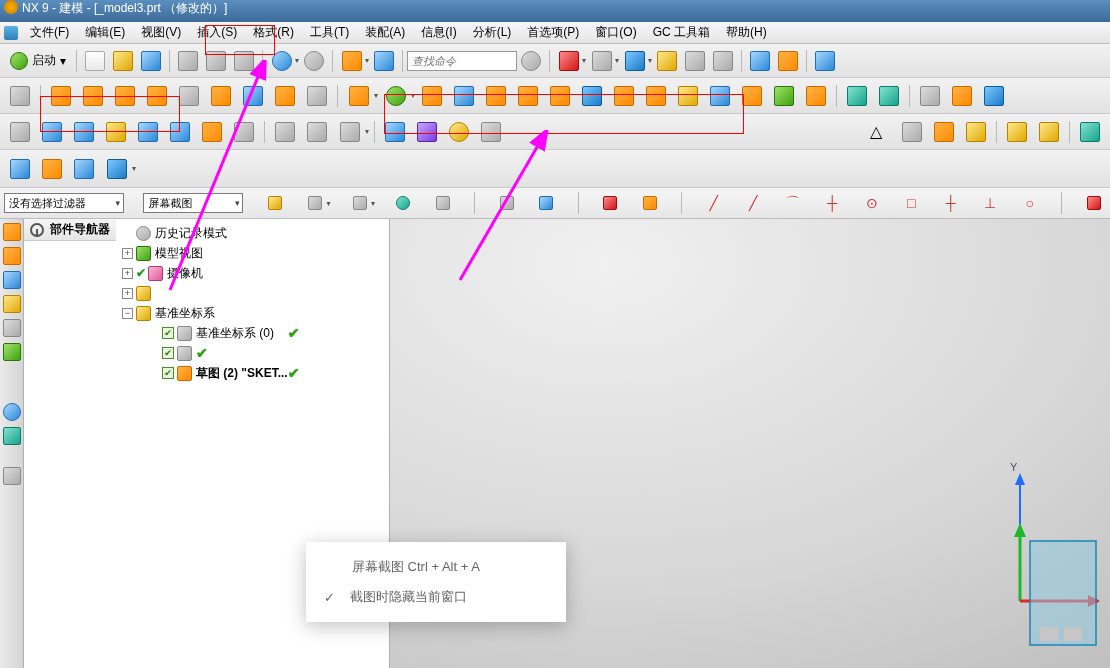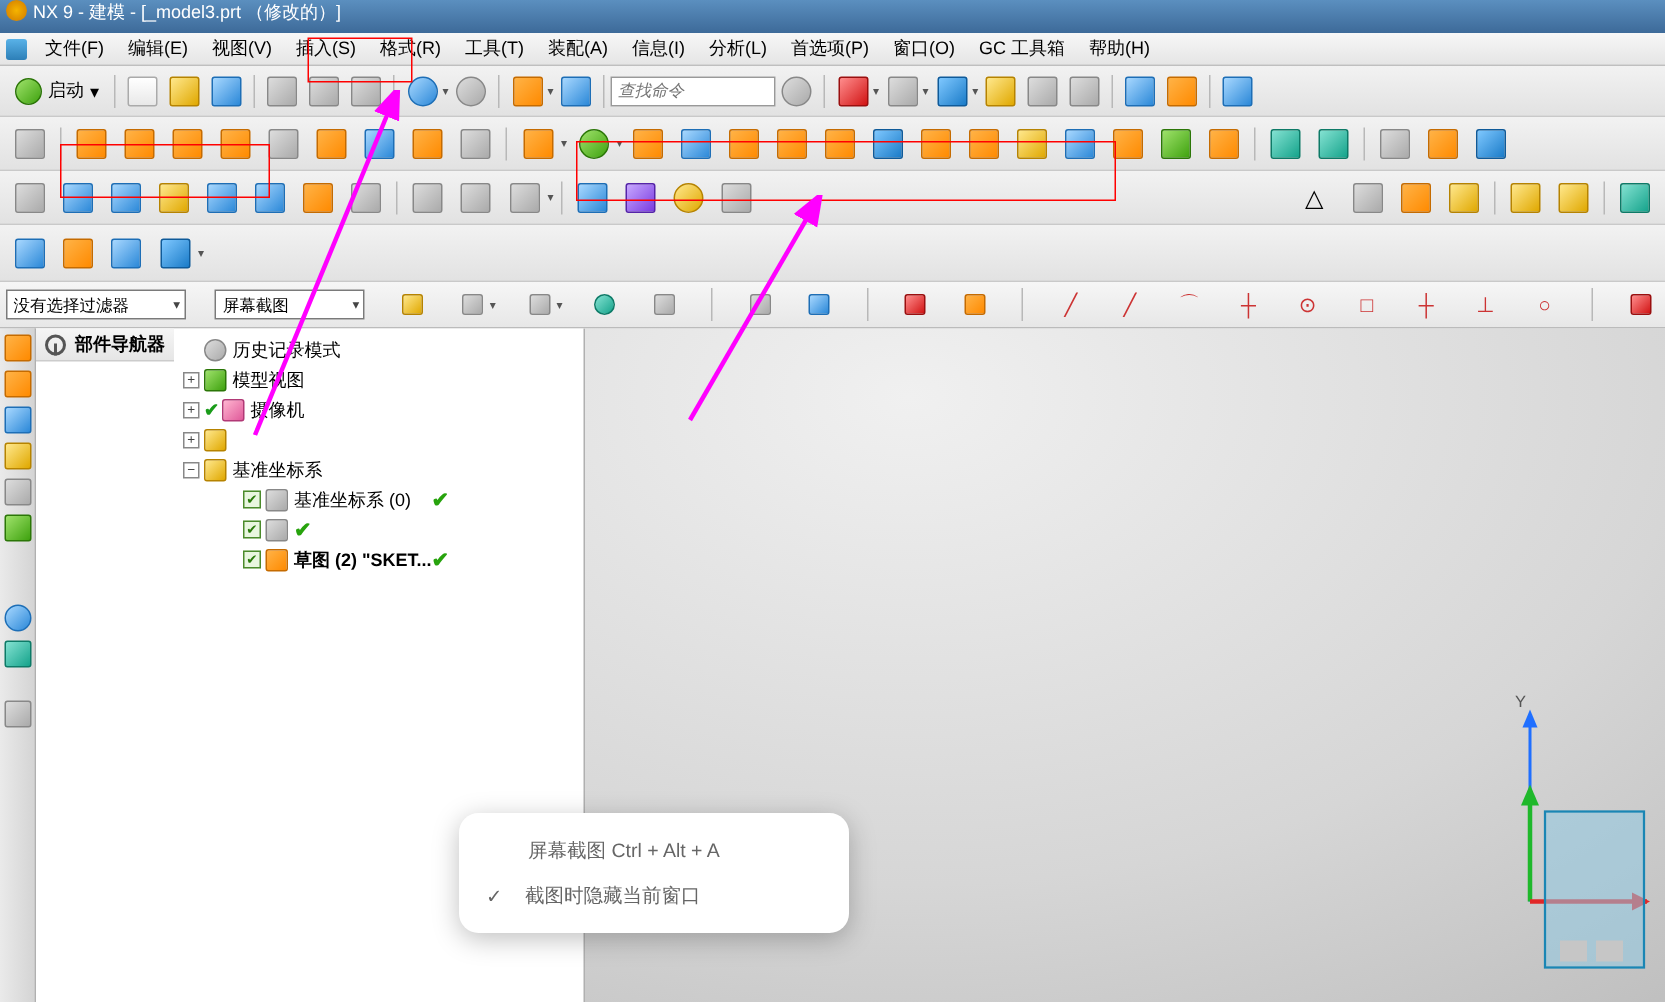--- a/index.html
+++ b/index.html
@@ -64,21 +64,21 @@
   .tree-row .ticon{width:15px;height:15px;margin-right:4px;border-radius:2px;}
   .tree-row .label{flex:1;}
   .tree-row.sub2{padding-left:44px;}
   .tree-row .check{color:#27a30d; font-weight:bold; font-size:14px; width:40px;}
   .viewport{flex:1; background:radial-gradient(ellipse 120% 120% at 30% 10%, #f0f0f0 0%, #d6d6d6 60%, #bcbcbc 100%); position:relative;}
 
   
   .preview{position:absolute; right:10px; bottom:10px; width:160px; height:200px;}
   
   
-  .popup{position:absolute; left:306px; top:542px; width:260px; background:#fff; border-radius:13px; box-shadow:0 4px 18px rgba(0,0,0,0.25); padding:16px 18px; font-size:13px; color:#555; z-index:50;}
+  .popup{position:absolute; left:306px; top:542px; width:260px; background:#fff; border-radius:0; box-shadow:0 4px 18px rgba(0,0,0,0.25); padding:16px 18px; font-size:13px; color:#555; z-index:50;}
   .popup .row{display:flex; align-items:center; margin-top:12px; color:#666;}
   .popup .row:first-child{margin-top:0; padding-left:28px;}
   .popup .chkmark{width:16px; margin-right:10px;}
 
   .filter-row{display:flex; align-items:center; background:linear-gradient(#f6f6f6,#e7e7e7); border-bottom:1px solid #bbb; padding:3px 4px; font-size:11px; height:31px;justify-content:space-between;}
   .filter-row .tb-btn{width:22px;height:22px;}
 </style>
 </head>
 <body>
 

